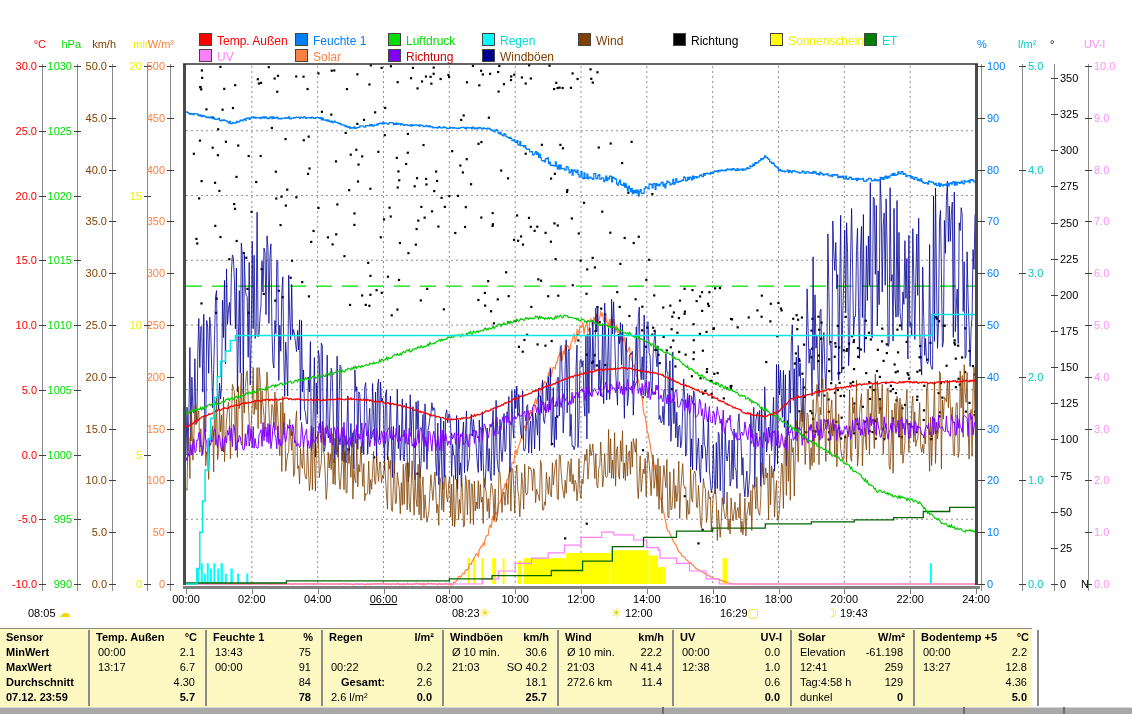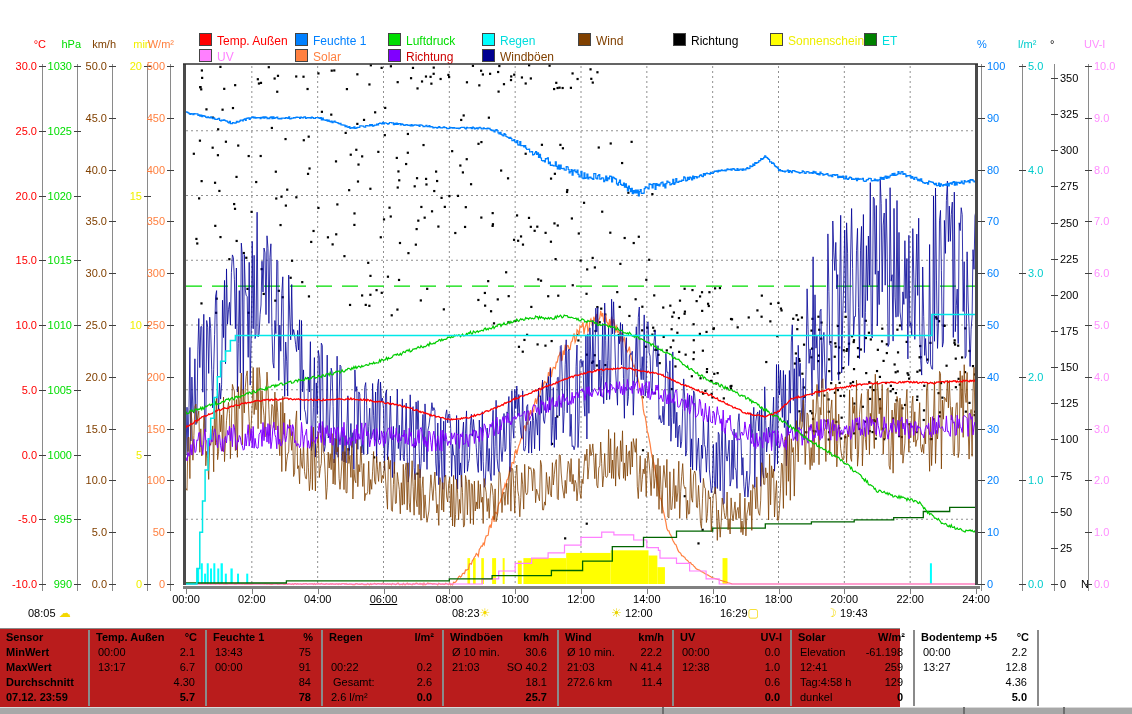--- a/index.html
+++ b/index.html
@@ -13,21 +13,21 @@
   .tick{position:absolute;width:7px;height:1px;background:#404040;}
   .ticklab{position:absolute;font-size:11px;line-height:12px;white-space:nowrap;}
   .unitlab{position:absolute;top:38px;font-size:11px;line-height:12px;white-space:nowrap;}
   .r{text-align:right;}
   #plot{position:absolute;left:183px;top:63px;}
   .xbar{position:absolute;left:183px;top:586px;width:797px;height:3px;background:#808080;}
   .xtick{position:absolute;top:589px;width:1px;height:5px;background:#808080;}
   .xlab{position:absolute;top:593px;width:44px;text-align:center;font-size:11px;}
   .annot{position:absolute;top:606px;font-size:11px;white-space:nowrap;}
   .annot .ic{font-size:12px;}
-  #stats{position:absolute;left:0;top:628px;width:900px;height:78px;background:#b91c1c;
+  #stats{position:absolute;left:0;top:628px;width:1032px;height:78px;background:#fef9c3;
          border-top:1px solid #8a8a8a;font-size:11px;}
   .sep{position:absolute;top:1px;width:2px;height:76px;background:#8a8a8a;}
   .cell{position:absolute;height:15px;line-height:15px;white-space:nowrap;}
   .b{font-weight:bold;}
   .strip{position:absolute;left:0;top:707px;width:1132px;height:7px;background:#a8a8a8;
          border-top:1px solid #d8d8d8;border-bottom:1px solid #5a5a5a;}
   .notch{position:absolute;top:707px;width:2px;height:7px;background:#6e6e6e;}
 </style>
 </head>
 <body>
@@ -947,21 +947,21 @@
       <span class="cell" style="left: 215px; top: 16px;">13:43</span>
       <span class="cell r" style="left: 231px; width: 80px; top: 16px;">75</span>
       <span class="cell" style="left: 215px; top: 31px;">00:00</span>
       <span class="cell r" style="left: 231px; width: 80px; top: 31px;">91</span>
       <span class="cell r" style="left: 231px; width: 80px; top: 46px;">84</span>
       <span class="cell r b" style="left: 231px; width: 80px; top: 61px;">78</span>
       <span class="cell b" style="left: 329px; top: 1px;">Regen</span>
       <span class="cell b r" style="left: 380px; width: 54px; top: 1px;">l/m²</span>
       <span class="cell" style="left: 331px; top: 31px;">00:22</span>
       <span class="cell r" style="left: 352px; width: 80px; top: 31px;">0.2</span>
-      <span class="cell" style="left: 333px; top: 46px;">Gesamt:</span>
+      <span class="cell" style="left: 341px; top: 46px; font-weight: bold;">Gesamt:</span>
       <span class="cell r" style="left: 352px; width: 80px; top: 46px;">2.6</span>
       <span class="cell" style="left: 331px; top: 61px;">2.6 l/m²</span>
       <span class="cell r b" style="left: 352px; width: 80px; top: 61px;">0.0</span>
       <span class="cell b" style="left: 450px; top: 1px;">Windböen</span>
       <span class="cell b r" style="left: 495px; width: 54px; top: 1px;">km/h</span>
       <span class="cell" style="left: 452px; top: 16px;">Ø 10 min.</span>
       <span class="cell r" style="left: 467px; width: 80px; top: 16px;">30.6</span>
       <span class="cell" style="left: 452px; top: 31px;">21:03</span>
       <span class="cell r" style="left: 467px; width: 80px; top: 31px;">SO 40.2</span>
       <span class="cell r" style="left: 467px; width: 80px; top: 46px;">18.1</span>

